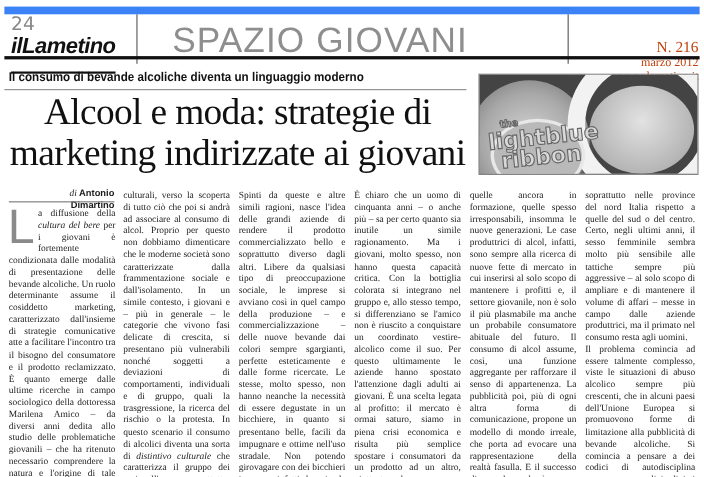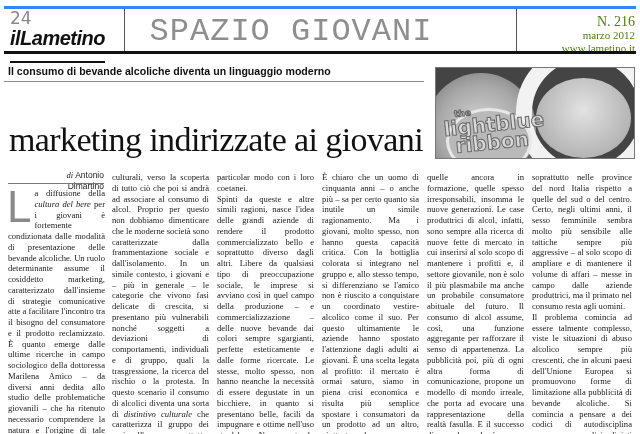--- a/index.html
+++ b/index.html
@@ -1,24 +1,24 @@
 <!DOCTYPE html>
 <html><head>
 <meta charset="utf-8">
 <style>
   html, body { margin: 0; padding: 0; background: #ffffff; }
   body { width: 640px; height: 434px; position: relative; overflow: hidden; font-family: "Liberation Serif", serif; color: #1a1a1a; }
 
-  .masthead { position: absolute; left: 4px; top: 6px; width: 632px; height: 45px; border-top: 3px solid #3b82f6; }
+  .masthead { position: absolute; left: 4px; top: 6px; width: 632px; height: 45px; border-top: 7px solid #3b82f6; }
   .masthead .left { position: absolute; left: 2px; top: 0; width: 118px; height: 45px; border-right: 1px solid #555; }
   .page-num { position: absolute; left: 4px; top: 0px; font-family: "DejaVu Sans", sans-serif; font-size: 17px; color: #888; letter-spacing: 0px; line-height: 18px; }
   .logo { position: absolute; left: 4px; top: 18px; font-family: "Liberation Sans", sans-serif; font-style: italic; font-weight: bold; font-size: 20px; color: #111; letter-spacing: -0.5px; line-height: 22px; border-bottom: 2px solid #111; padding-bottom: 12px; }
-  .section { position: absolute; left: 122px; top: 5px; width: 330px; text-align: center; font-family: Liberation Mono, monospace; font-size: 32px; color: #8e8e8e; letter-spacing: 1px; line-height: 36px; }
+  .section { position: absolute; left: 122px; top: 5px; width: 330px; text-align: center; font-family: Liberation Sans, sans-serif; font-size: 32px; color: #8e8e8e; letter-spacing: 1px; line-height: 36px; }
   .masthead .right { position: absolute; left: 512px; top: 0; width: 120px; height: 45px; border-left: 1px solid #555; }
-  .issue { position: absolute; right: 2px; top: 5px; text-align: right; font-family: "Liberation Serif", serif; color: #4d7c0f; }
+  .issue { position: absolute; right: 2px; top: 23px; text-align: right; font-family: "Liberation Serif", serif; color: #c2410c; }
   .issue .n { font-size: 14px; line-height: 15px; }
   .issue .d, .issue .u { font-size: 11px; line-height: 13px; }
   .rule-thick { position: absolute; left: 4px; top: 51px; width: 632px; height: 3px; background: #111; }
 
   .kicker { position: absolute; left: 8px; top: 64px; font-family: "Liberation Sans", sans-serif; font-weight: bold; font-size: 11.5px; color: #111; line-height: 14px; white-space: nowrap; transform: scaleX(0.92); transform-origin: left top; }
   .kicker-rule { position: absolute; left: 4px; top: 81px; width: 420px; height: 1px; background: #8a8a8a; }
 
   .headline { position: absolute; left: 6px; top: 84px; width: 420px; text-align: center; font-family: "Liberation Serif", serif; font-size: 34px; line-height: 37px; color: #111; letter-spacing: -0.6px; }
 
   .photo { position: absolute; left: 435px; top: 67px; width: 198px; height: 90px; border: 1px solid #777; overflow: hidden;
@@ -28,21 +28,21 @@
   .photo .disc1b { position: absolute; left: 10px; top: 40px; width: 80px; height: 60px; border-radius: 50%; border: 3px solid #e8e8e8; background: #b9b9b9; }
   .photo .band { position: absolute; left: 80px; top: -25px; width: 140px; height: 140px; border-radius: 50%; border: 16px solid #f2f2f2; box-sizing: border-box; }
   .photo .disc2 { position: absolute; left: 100px; top: 10px; width: 95px; height: 80px; border-radius: 50%; background: radial-gradient(circle at 50% 40%, #e2e2e2, #b5b5b5 70%, #8a8a8a); }
   .photo .brand { position: absolute; left: 8px; top: 38px; font-family: "DejaVu Sans", sans-serif; font-weight: bold; color: #d8d8d8; -webkit-text-stroke: 1px #666; line-height: 18px; transform: rotate(-6deg); }
   .photo .brand .t1 { font-size: 9px; display: block; margin-left: 12px; line-height: 9px; }
   .photo .brand .t2 { font-size: 20px; display: block; }
   .photo .brand .t3 { font-size: 20px; display: block; margin-left: 10px; }
 
   .byline { position: absolute; left: 8px; top: 170px; width: 96px; text-align: right; font-size: 8.5px; line-height: 11px; }
   .byline .di { font-style: italic; font-family: "Liberation Serif", serif; margin-left: 20px; }
-  .byline .author { font-family: "Liberation Sans", sans-serif; font-weight: normal; }
+  .byline .author { font-family: "Liberation Sans", sans-serif; font-weight: bold; }
   .byline-rule { position: absolute; left: 8px; top: 183px; width: 96px; height: 1px; background: #777; }
 
   .col { position: absolute; top: 172px; width: 97px; font-family: "Liberation Serif", serif; font-size: 8.6px; line-height: 10.75px; text-align: justify; color: #1a1a1a; hyphens: manual; }
   .col p { margin: 0; }
   .col1 { top: 188px; left: 8px; }
   .col2 { left: 112px; }
   .col3 { left: 217px; }
   .col4 { left: 322px; }
   .col5 { left: 427px; }
   .col6 { left: 532px; width: 100px; }
@@ -65,21 +65,21 @@
       <div class="u">www.lametino.it</div>
     </div>
   </div>
 </header>
 <div class="rule-thick"></div>
 
 <div class="kicker">Il consumo di bevande alcoliche diventa un linguaggio moderno</div>
 <div class="kicker-rule"></div>
 
 <h1 class="headline" style="margin:0;font-weight:normal;">
-  <br>
+  <span>Alcool e moda: strategie di</span><br>
   <span>marketing indirizzate ai giovani</span>
 </h1>
 
 <div class="photo" title="light blue ribbon campaign image">
   <div class="disc1"></div>
   <div class="band"></div>
   <div class="disc2"></div>
   <div class="disc1b"></div>
   <div class="brand">
     <span class="t1">the</span>
@@ -97,21 +97,20 @@
 <div class="col col1">
   <p><span class="dropcap">L</span><span>a diffusione della </span><em>cultura del bere</em><span> per i giovani è fortemente condizionata dalle modalità di presentazione delle bevande alcoliche. Un ruolo determinante assume il cosiddetto marketing, caratterizzato dall'insieme di strategie comunicative atte a facilitare l'incontro tra il bisogno del consumatore e il prodotto reclamizzato. È quanto emerge dalle ultime ricerche in campo sociologico della dottoressa Marilena Amico – da diversi anni dedita allo studio delle problematiche giovanili – che ha ritenuto necessario comprendere la natura e l'origine di tale fenomeno.</span></p>
 
 </div>
 
 <div class="col col2">
   <p><span>culturali, verso la scoperta di tutto ciò che poi si andrà ad associare al consumo di alcol. Proprio per questo non dobbiamo dimenticare che le moderne società sono caratterizzate dalla frammentazione sociale e dall'isolamento. In un simile contesto, i giovani e – più in generale – le categorie che vivono fasi delicate di crescita, si presentano più vulnerabili nonché soggetti a deviazioni di comportamenti, individuali e di gruppo, quali la trasgressione, la ricerca del rischio o la protesta. In questo scenario il consumo di alcolici diventa una sorta di </span><em>distintivo culturale</em><span> che caratterizza il gruppo dei pari nell'uso e, soprattutto, nell'abuso. Si tratta di una specie di </span></p>
 </div>
 
 <div class="col col3">
-  <p>particolar modo con i loro coetanei.</p>
   <p>Spinti da queste e altre simili ragioni, nasce l'idea delle grandi aziende di rendere il prodotto commercializzato bello e soprattutto diverso dagli altri. Libere da qualsiasi tipo di preoccupazione sociale, le imprese si avviano così in quel campo della produzione – e commercializzazione – delle nuove bevande dai colori sempre sgargianti, perfette esteticamente e dalle forme ricercate. Le stesse, molto spesso, non hanno neanche la necessità di essere degustate in un bicchiere, in quanto si presentano belle, facili da impugnare e ottime nell'uso stradale. Non potendo girovagare con dei bicchieri in mano, infatti, le aziende hanno puntato su bottiglie colorate che diano forza e integrazione nel gruppo dei pari. Sembra dunque lecito chiedersi quale sia la necessità di sviluppare colori diversi per lo stesso tipo di alcolico. Semplice, anche qui si cerca di andare incontro alla neces-</p>
 </div>
 
 <div class="col col4">
   <p>È chiaro che un uomo di cinquanta anni – o anche più – sa per certo quanto sia inutile un simile ragionamento. Ma i giovani, molto spesso, non hanno questa capacità critica. Con la bottiglia colorata si integrano nel gruppo e, allo stesso tempo, si differenziano se l'amico non è riuscito a conquistare un coordinato vestire-alcolico come il suo. Per questo ultimamente le aziende hanno spostato l'attenzione dagli adulti ai giovani. È una scelta legata al profitto: il mercato è ormai saturo, siamo in piena crisi economica e risulta più semplice spostare i consumatori da un prodotto ad un altro, piuttosto che provare a conquistare nuovi clienti. Per vendere, la strada più opportuna sembra proprio quella di puntare alle menti facilmente plasmabili,</p>
 </div>
 
 <div class="col col5">
   <p>quelle ancora in formazione, quelle spesso irresponsabili, insomma le nuove generazioni. Le case produttrici di alcol, infatti, sono sempre alla ricerca di nuove fette di mercato in cui inserirsi al solo scopo di mantenere i profitti e, il settore giovanile, non è solo il più plasmabile ma anche un probabile consumatore abituale del futuro. Il consumo di alcol assume, così, una funzione aggregante per rafforzare il senso di appartenenza. La pubblicità poi, più di ogni altra forma di comunicazione, propone un modello di mondo irreale, che porta ad evocare una rappresentazione della realtà fasulla. E il successo di una bevanda è spesso legato alla riuscita della collocazione di un prodotto presso i giovani, mirando al rinnovamento dell'immagine.</p>
 

